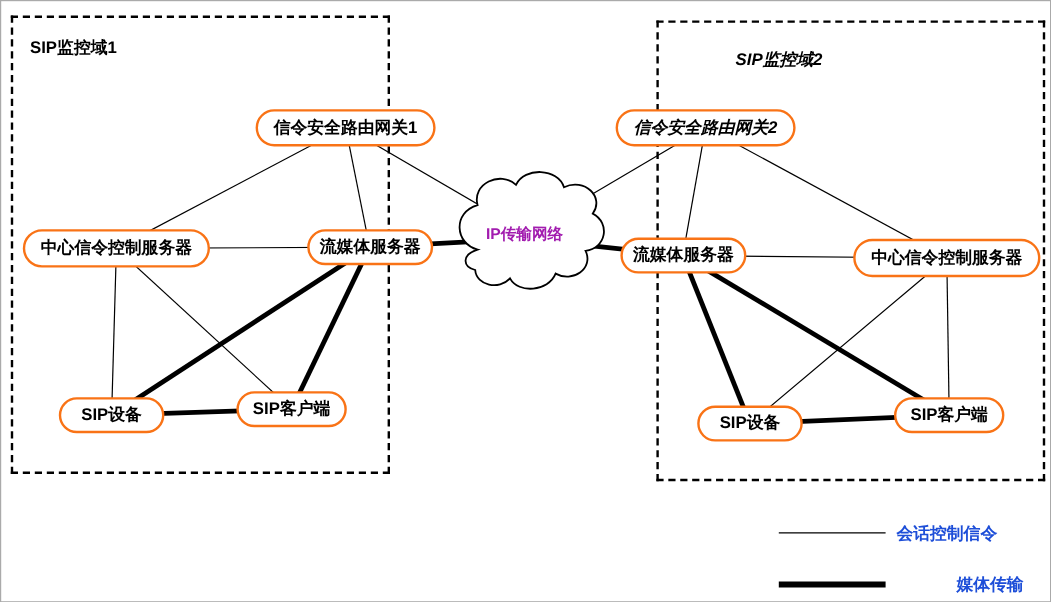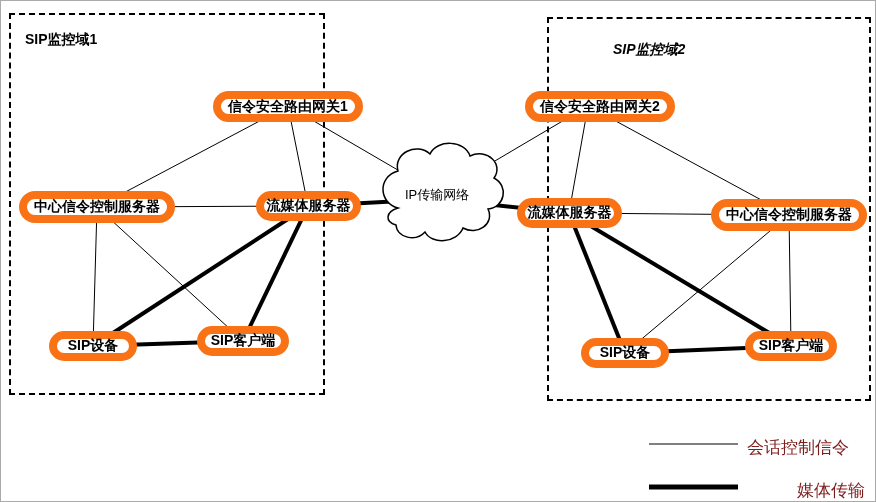--- a/index.html
+++ b/index.html
@@ -25,46 +25,46 @@
     color:#000;
     z-index:4;
     white-space:nowrap;
   }
   svg.wires{
     position:absolute;left:0;top:0;
     z-index:2;
   }
   .node{
     position:absolute;
-    border:8px solid #f97316;
+    border:2px solid #f97316;
     border-radius:16px;
     background:#fff;
     display:flex;
     align-items:center;
     justify-content:center;
     font-size:14px;
     font-weight:bold;
     color:#000;
     z-index:3;
     box-sizing:border-box;
     white-space:nowrap;
   }
   .cloud-label{
     position:absolute;
     font-size:13px;
-    font-weight:normal;
-    color:#000000;
+    font-weight:bold;
+    color:#a21caf;
     z-index:3;
     white-space:nowrap;
   }
   .legend-label{
     position:absolute;
-    font-size:17px;
-    font-weight:normal;
-    color:#7f1d1d;
+    font-size:14px;
+    font-weight:bold;
+    color:#1d4ed8;
     z-index:3;
     white-space:nowrap;
   }
 </style>
 </head>
 <body>
 
 <div class="canvas">
 
   <div class="dashed-box" style="left:8px;top:12px;width:312px;height:378px;"></div>
@@ -115,21 +115,21 @@
   <div class="domain-title" style="left:612px;top:40px;font-style:italic;">SIP监控域2</div>
 
   <div class="cloud-label" style="left:404px;top:185px;">IP传输网络</div>
 
   <div class="node" style="left:212px;top:90px;width:150px;height:31px;">信令安全路由网关1</div>
   <div class="node" style="left:18px;top:190px;width:156px;height:32px;">中心信令控制服务器</div>
   <div class="node" style="left:255px;top:190px;width:105px;height:30px;">流媒体服务器</div>
   <div class="node" style="left:48px;top:330px;width:88px;height:30px;">SIP设备</div>
   <div class="node" style="left:196px;top:325px;width:92px;height:30px;">SIP客户端</div>
 
-  <div class="node" style="left:524px;top:90px;width:150px;height:31px;">信令安全路由网关2</div>
+  <div class="node" style="left:512px;top:90px;width:150px;height:31px;font-style:italic;">信令安全路由网关2</div>
   <div class="node" style="left:516px;top:197px;width:105px;height:30px;">流媒体服务器</div>
   <div class="node" style="left:710px;top:198px;width:156px;height:32px;">中心信令控制服务器</div>
   <div class="node" style="left:580px;top:337px;width:88px;height:30px;">SIP设备</div>
   <div class="node" style="left:744px;top:330px;width:92px;height:30px;">SIP客户端</div>
 
   <div class="legend-label" style="left:746px;top:435px;">会话控制信令</div>
   <div class="legend-label" style="left:758px;top:478px;margin-left:38px;">媒体传输</div>
 
 </div>
 

